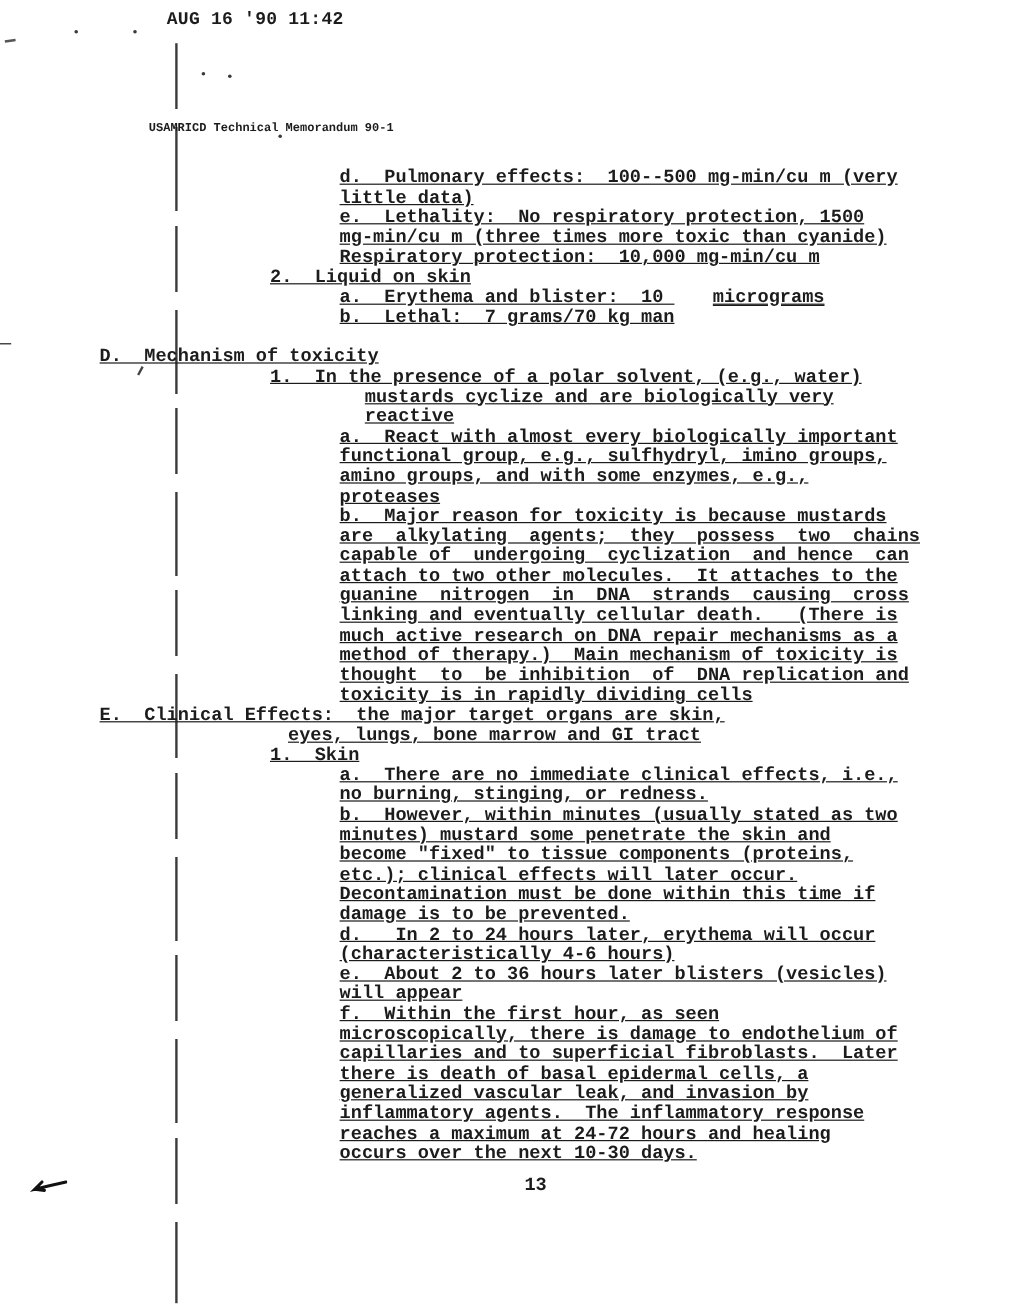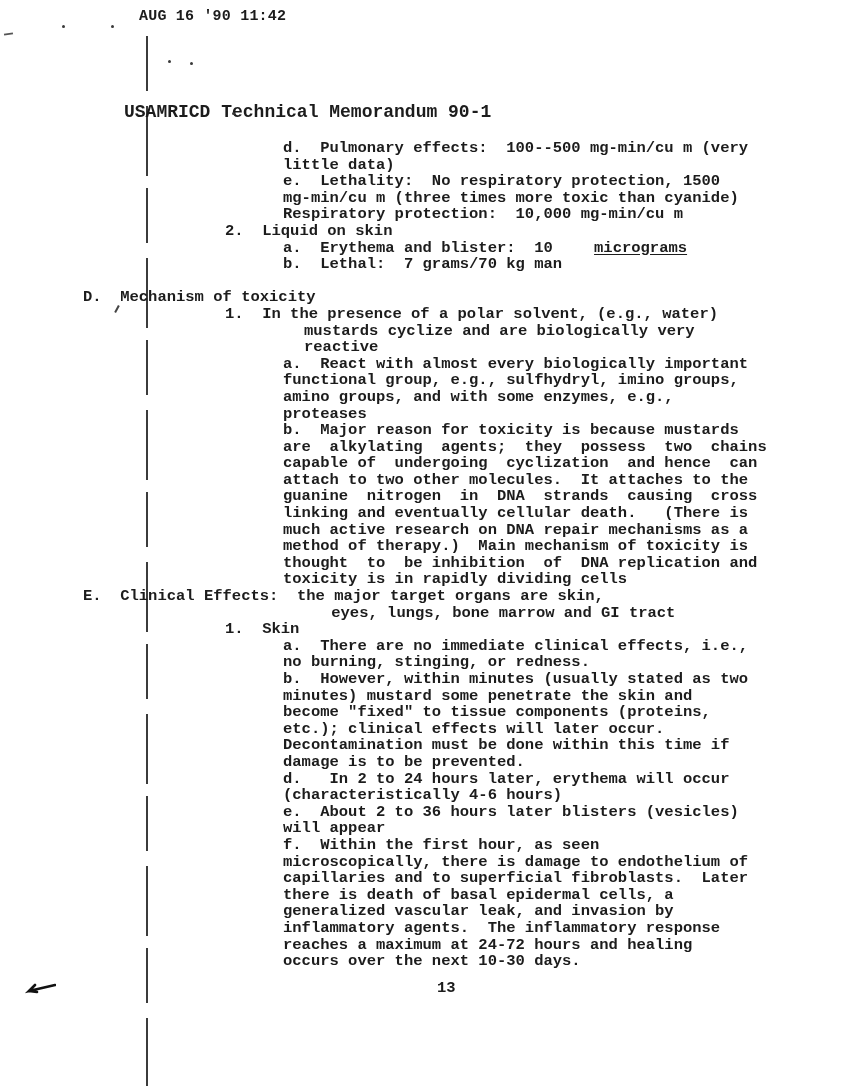--- a/index.html
+++ b/index.html
@@ -32,33 +32,33 @@
       rgba(25,25,25,0.85) 0px, rgba(25,25,25,0.85) 55px,
       rgba(25,25,25,0) 55px, rgba(25,25,25,0) 70px,
       rgba(25,25,25,0.85) 70px, rgba(25,25,25,0.85) 140px,
       rgba(25,25,25,0) 140px, rgba(25,25,25,0) 152px
     );
   }
   .title {
     position: absolute;
     left: 124px;
     top: 102px;
-    font-size: 18px;
+    font-size: 10px;
     white-space: pre;
   }
   .body {
     position: absolute;
     left: 0;
     top: 140px;
     font-size: 15.5px;
     line-height: 16.6px;
   }
-  .line { white-space: pre; min-height: 16.6px; }
+  .line { white-space: pre; min-height: 16.6px; text-decoration: underline; }
   .ind-section       { padding-left: 83px; }
-  .ind-section-cont  { padding-left: 240px; text-align: center; }
+  .ind-section-cont  { padding-left: 240px; }
   .ind-number        { padding-left: 225px; }
   .ind-number-cont   { padding-left: 268px; margin-left: 36px; }
   .ind-letter        { padding-left: 283px; }
   .ind-blank         { padding-left: 0; }
   .line u { text-underline-offset: 2px; margin-left: 32px; }
   .footer {
     position: absolute;
     left: 437px;
     top: 979px;
     font-size: 15.5px;

